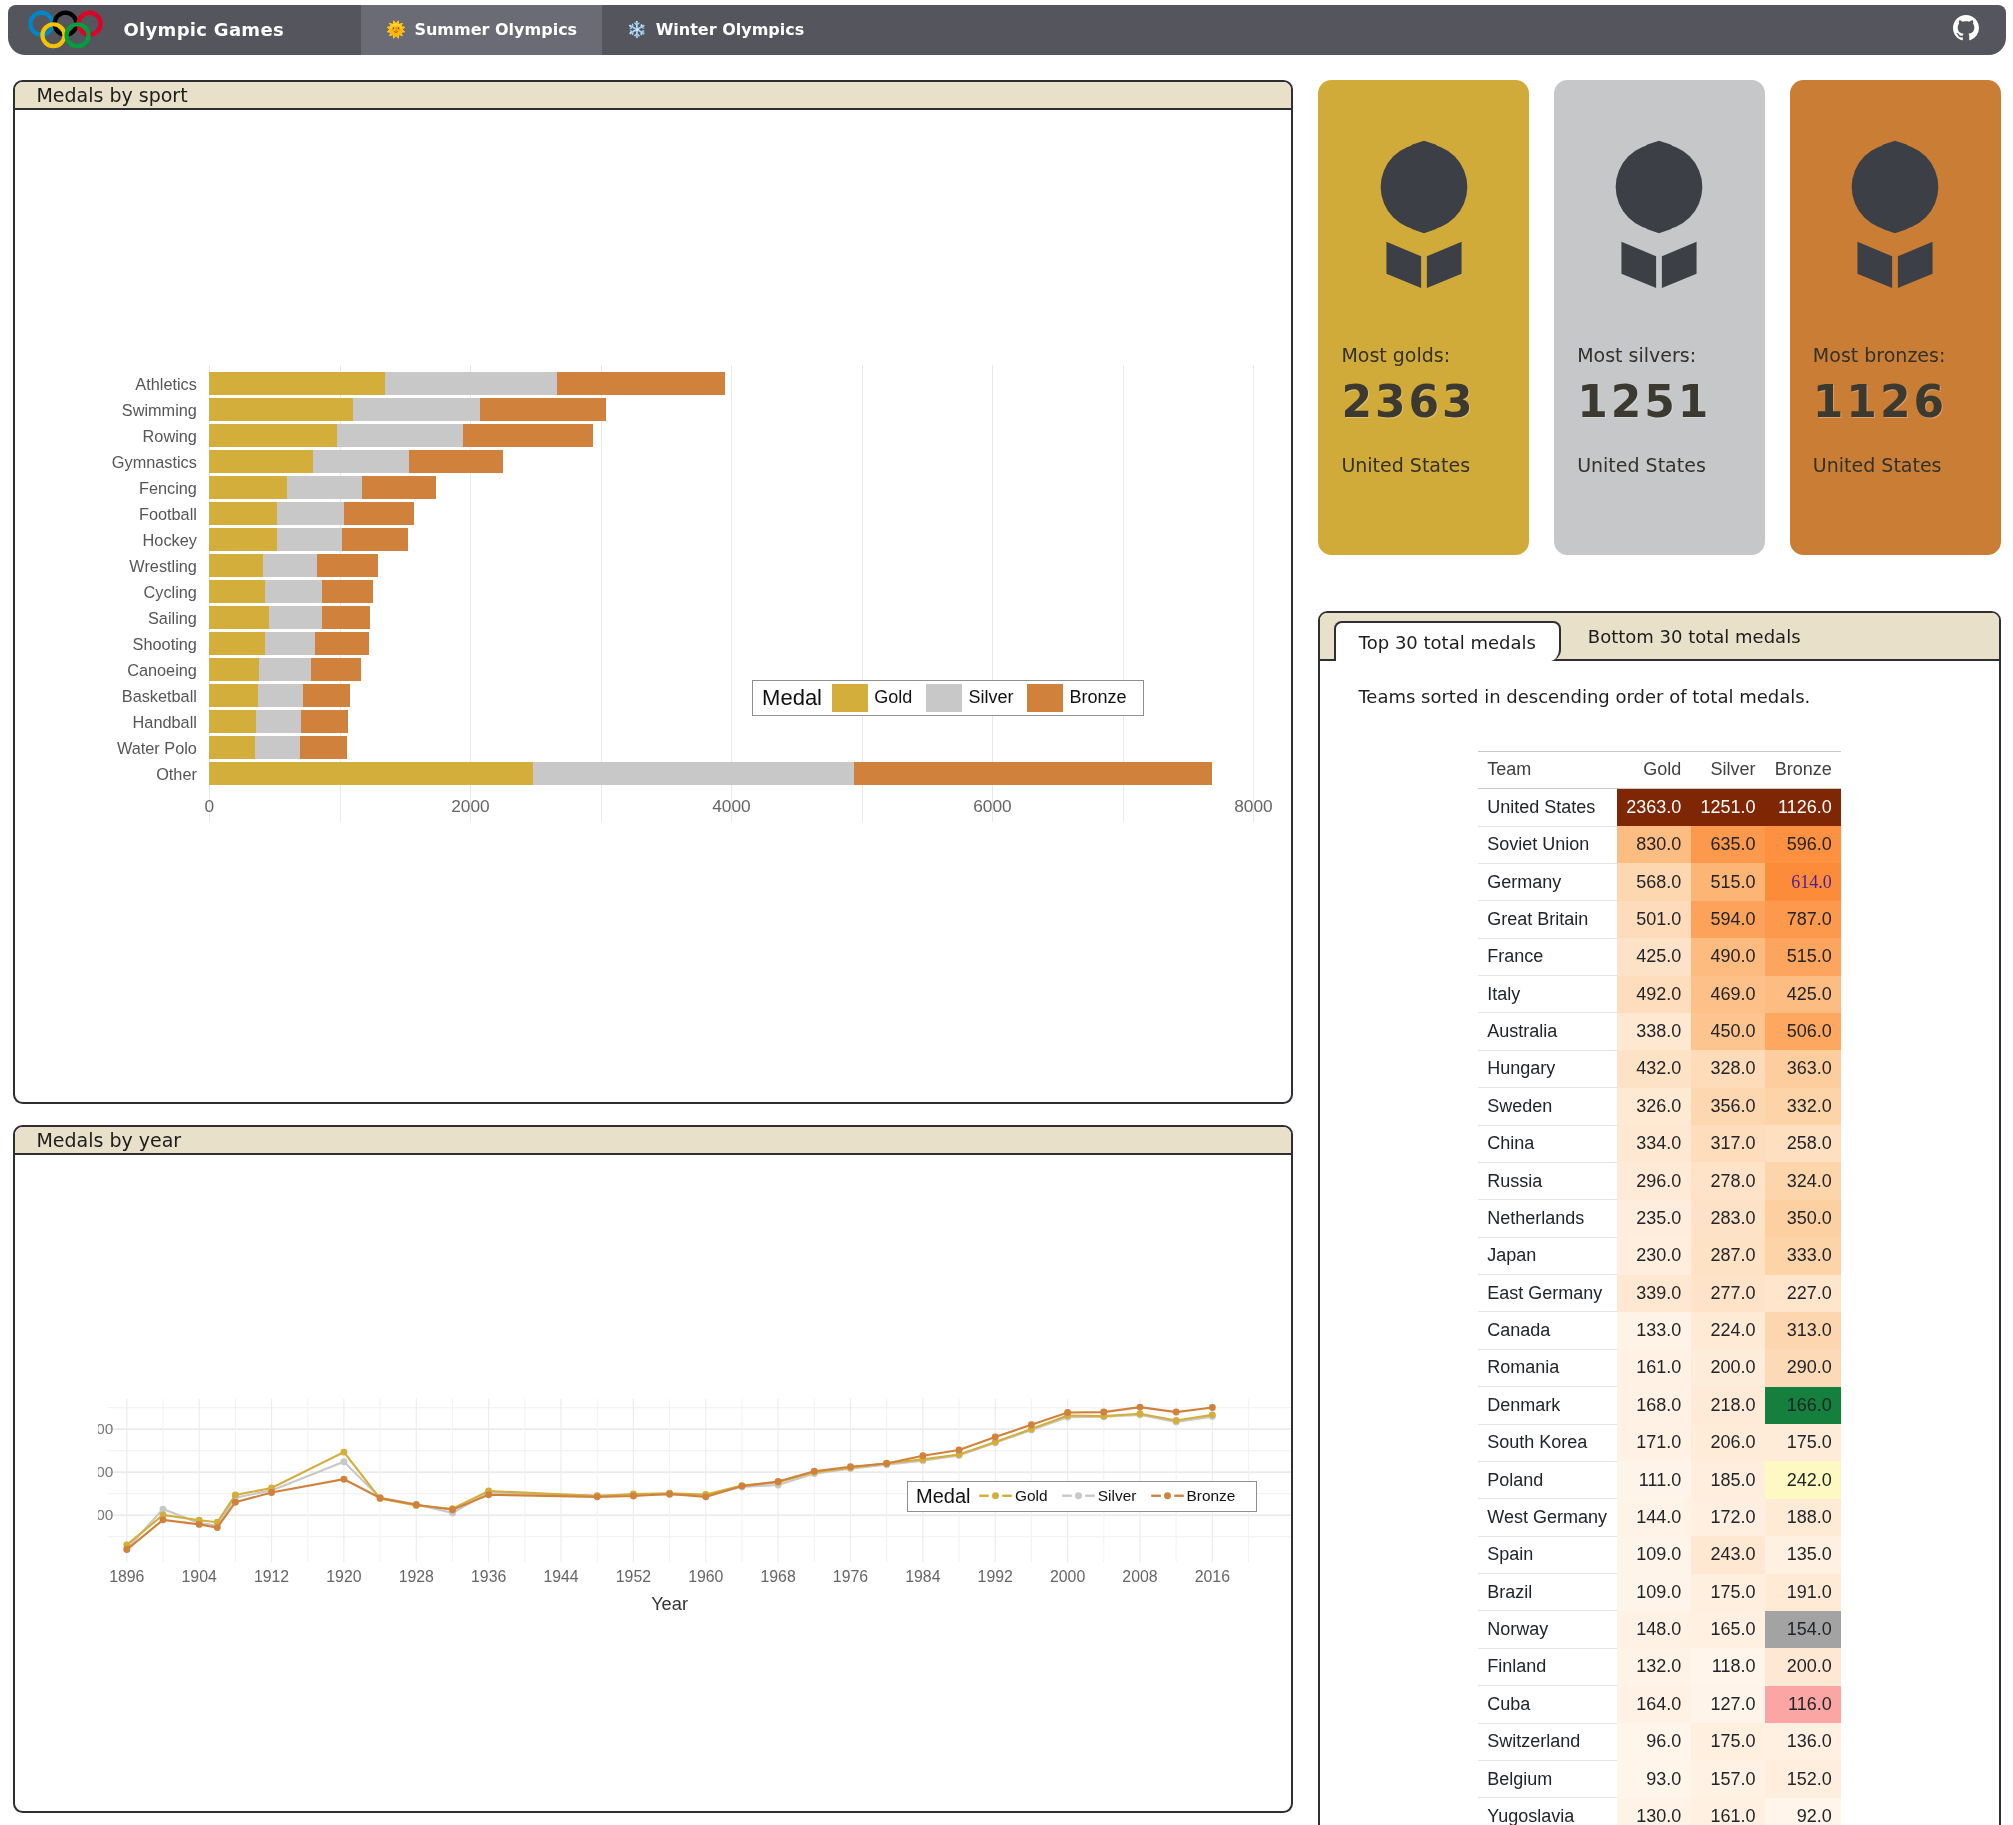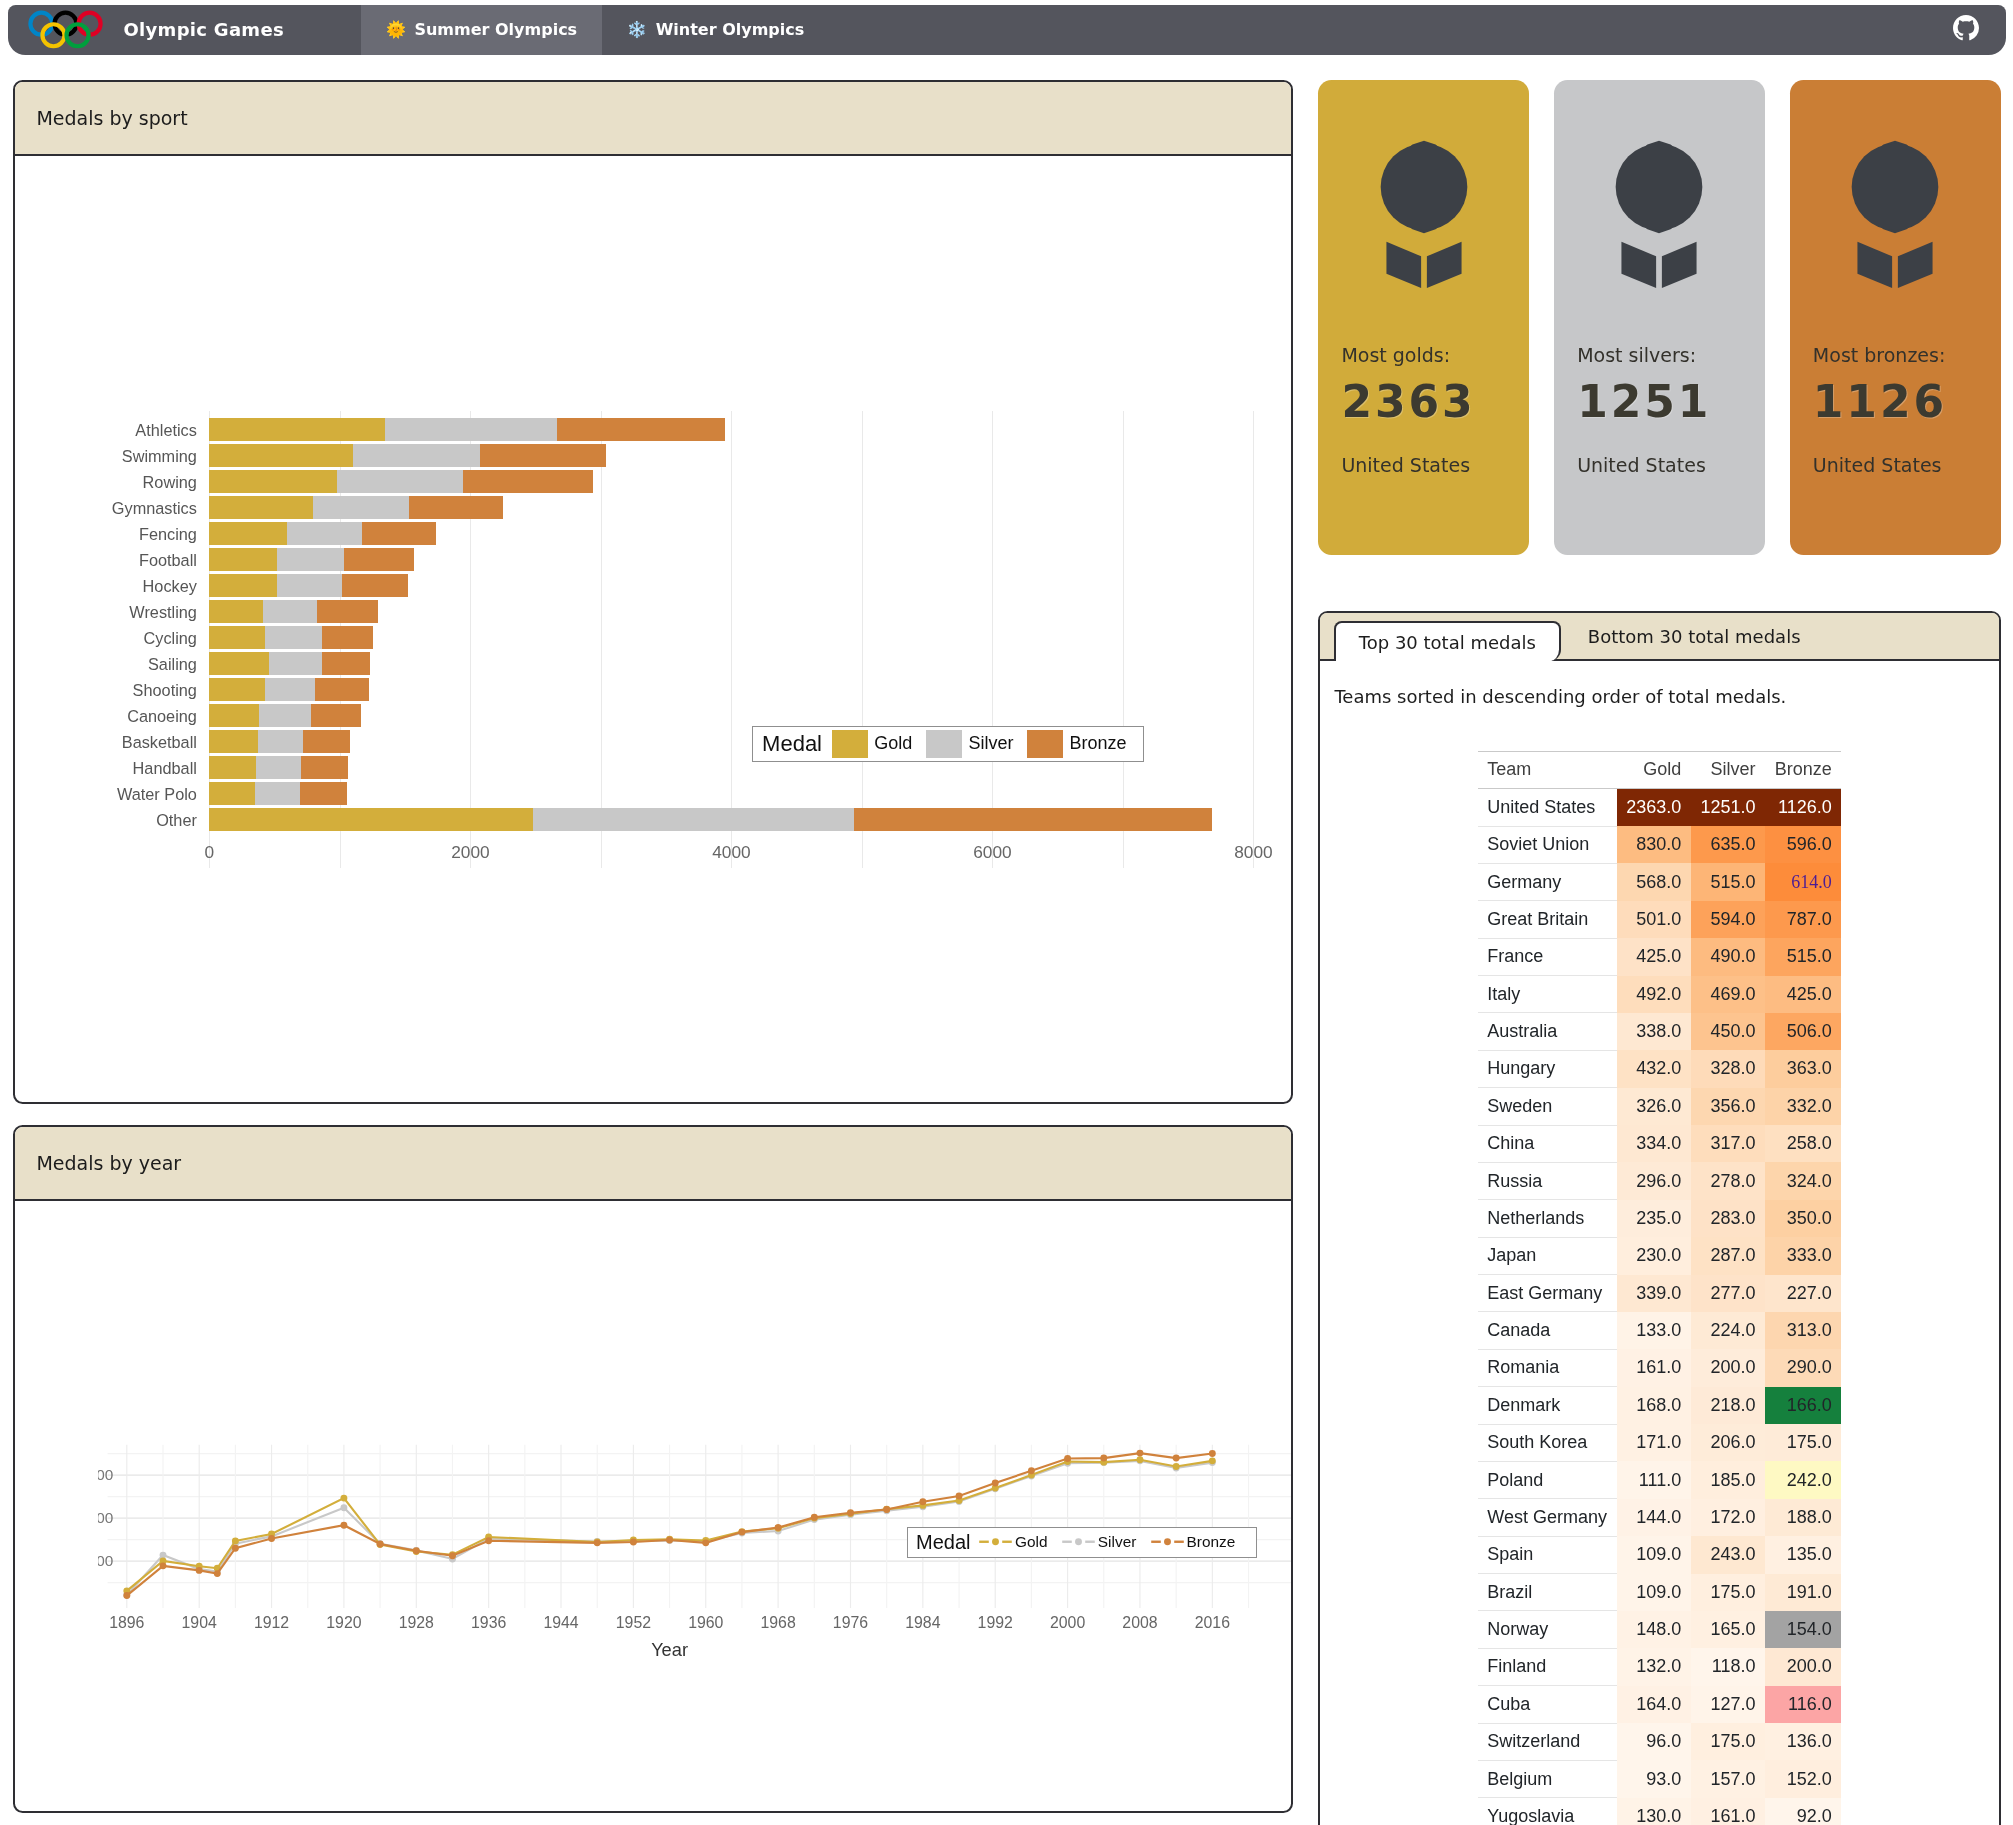--- a/index.html
+++ b/index.html
@@ -26,21 +26,21 @@
   .gh-link { margin-right: 27px; display: flex; cursor: pointer; }
 
   
   .main { display: flex; gap: 25px; padding: 25px 13.4px 0 13.4px; }
   .col-left { width: 1280px; flex: 0 0 auto; }
   .col-right { flex: 1; display: flex; flex-direction: column; }
 
   .panel { border: 2.4px solid #2e2e33; border-radius: 9.6px; background: #fff; }
   .panel-header {
     background: #e8e0c9; border-bottom: 2.4px solid #2e2e33;
-    border-radius: 6.7px 6.7px 0 0; padding: 25px 21px; font-size: 19px; color: #1c1c1c;
+    border-radius: 6.7px 6.7px 0 0; padding: 2px 21px; font-size: 19px; color: #1c1c1c;
   }
 
   
   #sport-panel { height: 1024px; margin-bottom: 21px; overflow: hidden; }
   .bar-chart { display: flex; margin: 261px 38px 0 50px; }
   .bar-labels { width: 144px; flex: 0 0 auto; }
   .bar-label { height: 26px; line-height: 26px; text-align: right; padding-right: 12.5px;
     font-size: 16.3px; color: #565656; white-space: nowrap; }
   .bar-plot { flex: 1; position: relative; }
   .gridline-v { position: absolute; top: -5.8px; bottom: 0; width: 1px; background: #e9e9e9; }
@@ -81,21 +81,21 @@
 
   
   #table-panel { flex: 1; display: flex; flex-direction: column; }
   .tab-strip { background: #e8e0c9; border-bottom: 2.4px solid #2e2e33;
     border-radius: 6.7px 6.7px 0 0; display: flex; align-items: flex-end;
     height: 48px; padding-left: 13.4px; }
   .tab { font-size: 18px; color: #1c1c1c; cursor: pointer; }
   .tab.active { background: #fff; border: 2.4px solid #2e2e33; border-bottom: none;
     border-radius: 7.7px 7.7px 11.5px 0; padding: 8.6px 23px; position: relative; top: 2.4px; }
   .tab.inactive { padding: 11.5px 27px; }
-  .table-note { padding: 25px 0 0 14px; font-size: 18px; color: #1d1d1d; }
+  .table-note { padding: 25px 0 0 38px; font-size: 18px; color: #1d1d1d; }
   table.medals { margin: 44px auto 0 auto; border-collapse: collapse; font-size: 18px; }
   table.medals th { font-weight: 400; color: #3f3f3f; text-align: right;
     border-top: 1.9px solid #c9c9c9; border-bottom: 1.9px solid #c9c9c9; padding: 7.7px 9.6px; }
   table.medals th.team-h { text-align: left; min-width: 127px; }
   table.medals td { padding: 7.7px 9.6px; text-align: right; min-width: 50px; white-space: nowrap; }
   table.medals td.team { text-align: left; border-bottom: 1px solid #e5e5e5; color: #212529; }
 </style>
 </head>
 <body>
 

